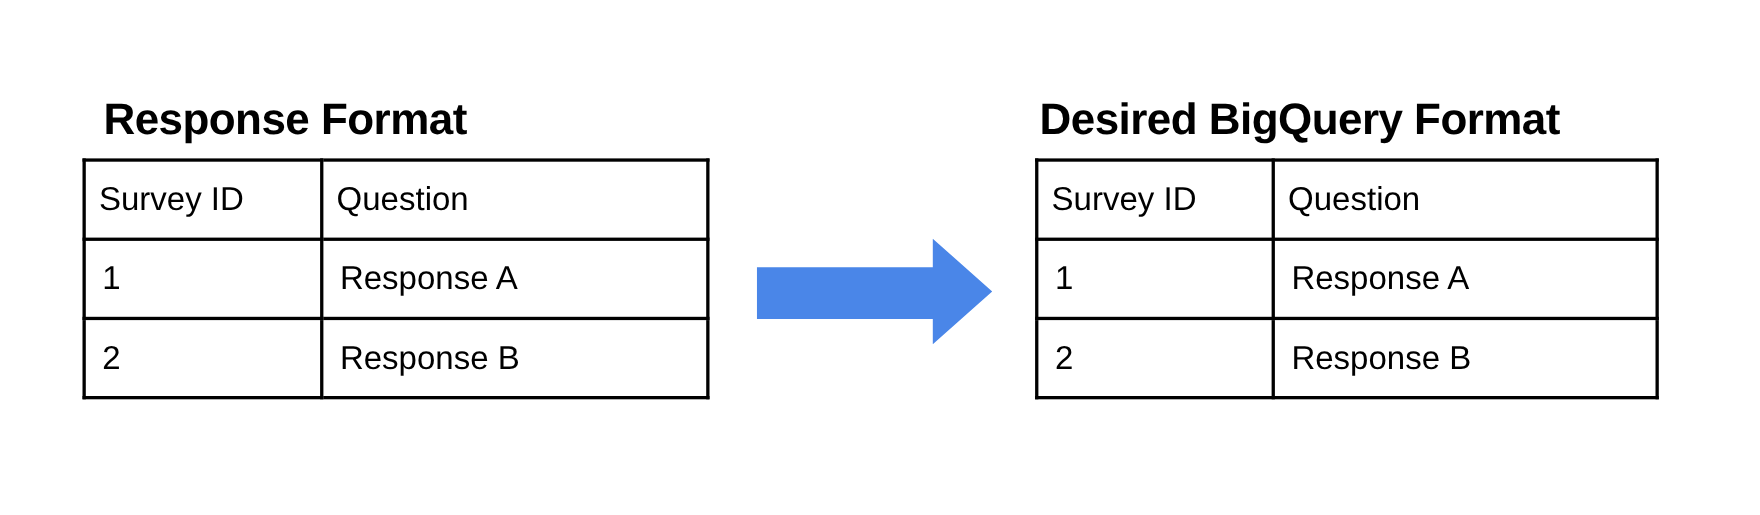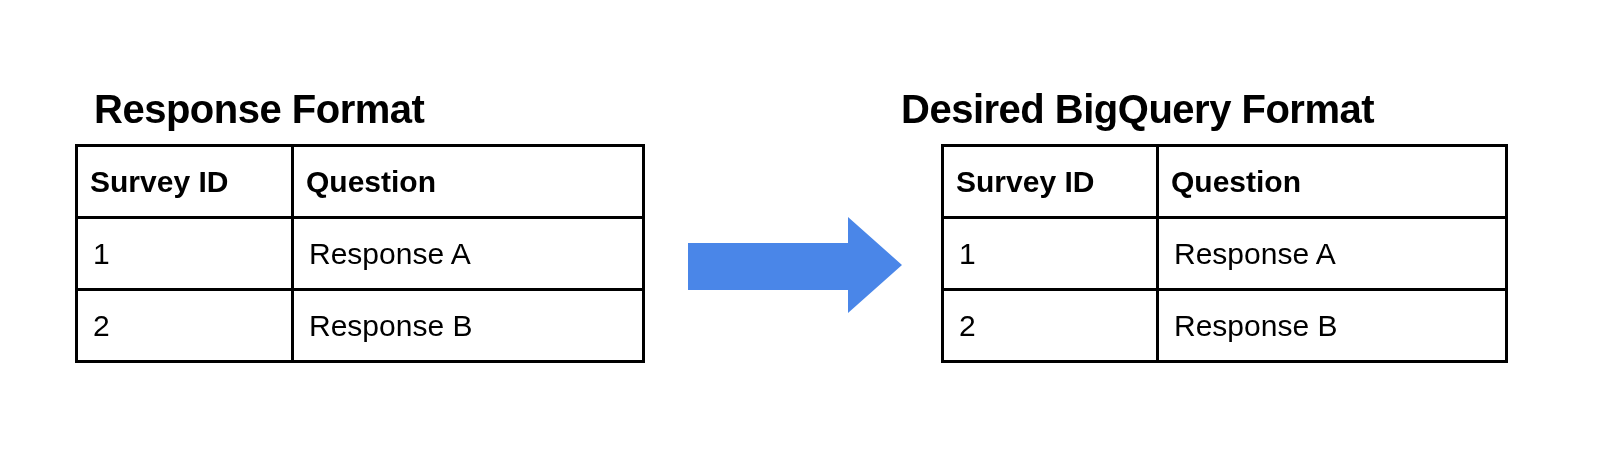--- a/index.html
+++ b/index.html
@@ -19,21 +19,21 @@
     position: absolute;
     margin: 12px;
     font-size: 40px;
     font-weight: 700;
     line-height: 1;
     color: #000000;
     white-space: nowrap;
     letter-spacing: -0.5px;
   }
   #left-title  { left: 82px;  top: 77px; }
-  #right-title { left: 889px; top: 77px; }
+  #right-title { left: 933px; top: 77px; }
 
   table.data-table {
     position: absolute;
     border-collapse: collapse;
     table-layout: fixed;
     background: #ffffff;
   }
   #left-table  { left: 75px;  top: 144px; width: 567px; }
   #right-table { left: 941px; top: 144px; width: 564px; }
 
@@ -43,21 +43,21 @@
     height: 69px; 
     padding: 0 0 0 15px;
     text-align: left;
     vertical-align: middle;
     font-size: 30px;
     line-height: 1;
     white-space: nowrap;
     overflow: hidden;
   }
   table.data-table th {
-    font-weight: 700;
+    font-weight: 400;
     padding-left: 12px;
   }
   table.data-table td {
     font-weight: 400;
   }
   col.col-id  { width: 216px; }
   col.col-q   { width: 351px; }
   #right-table col.col-id { width: 215px; }
   #right-table col.col-q  { width: 349px; }
 

